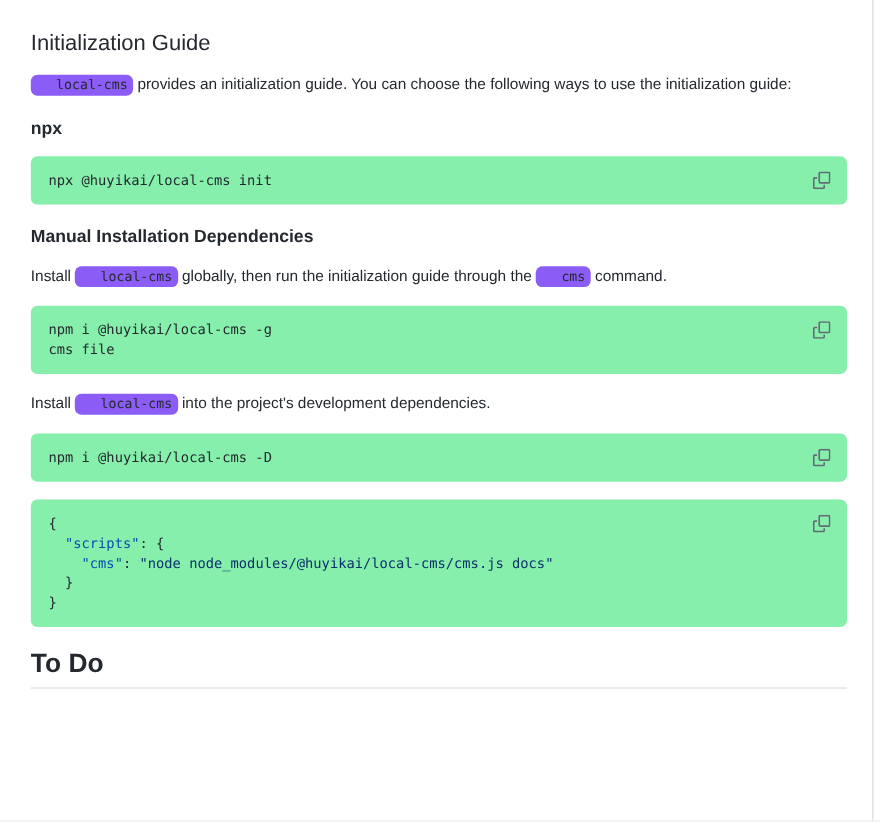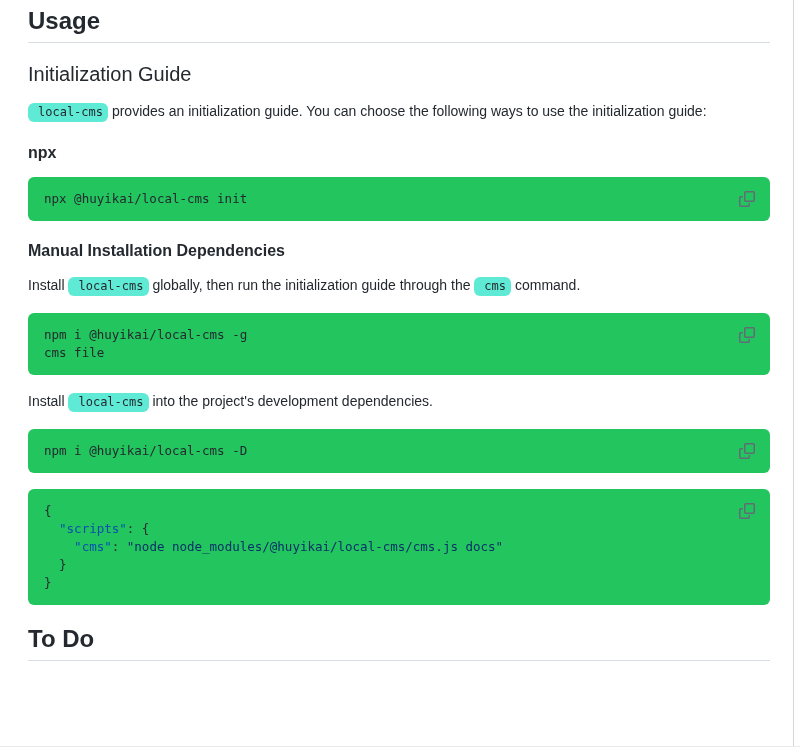--- a/index.html
+++ b/index.html
@@ -25,29 +25,29 @@
   h4 {
     font-size: 16px; line-height: 17px; font-weight: 600;
     margin: 21px 0 16px 0;
   }
   p {
     font-size: 14px; line-height: 21px; margin: 0 0 16px 0;
   }
   code.ic {
     font-family: "DejaVu Sans Mono", "Liberation Mono", monospace;
     font-size: 12px;
-    background: #5eead4;
-    padding: 2px 5px 3px 10px;
+    background: #8b5cf6;
+    padding: 2px 5px 3px 23px;
     border-radius: 6px;
     color: #24292f;
     white-space: nowrap;
   }
   .codeblock {
     position: relative;
-    background: #22c55e;
+    background: #86efac;
     border-radius: 6px;
     margin: 0 0 16px 0;
   }
   .codeblock pre {
     margin: 0; padding: 13px 16px;
     font-family: "DejaVu Sans Mono", "Liberation Mono", monospace;
     font-size: 12.5px; line-height: 18px;
     color: #24292f;
     white-space: pre; overflow: hidden;
   }
@@ -70,21 +70,20 @@
   .window-bottom-border {
     position: absolute; left: 0; bottom: 0; width: 800px; height: 1px;
     background: #e8eaec;
   }
 </style>
 </head>
 <body>
 
 <div class="page">
 
-  <h2>Usage</h2>
 
   <h3>Initialization Guide</h3>
 
   <p><code class="ic">local-cms</code><span> provides an initialization guide. You can choose the following ways to use the initialization guide:</span></p>
 
   <h4>npx</h4>
 
 
   <div class="codeblock">
     <pre><code>npx @huyikai/local-cms init</code></pre>

